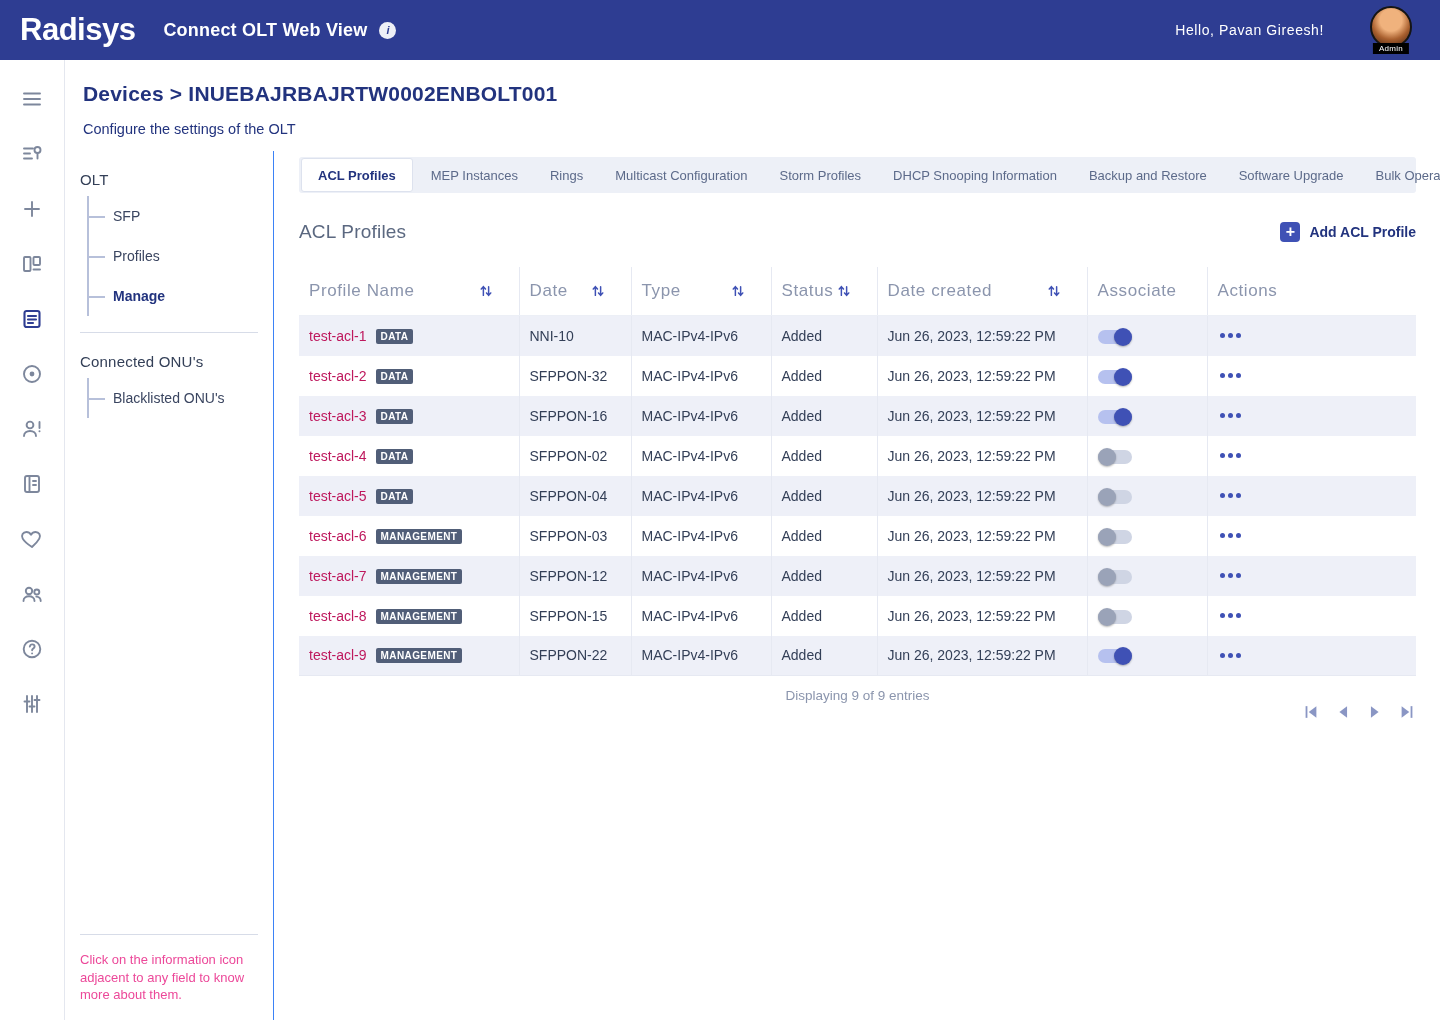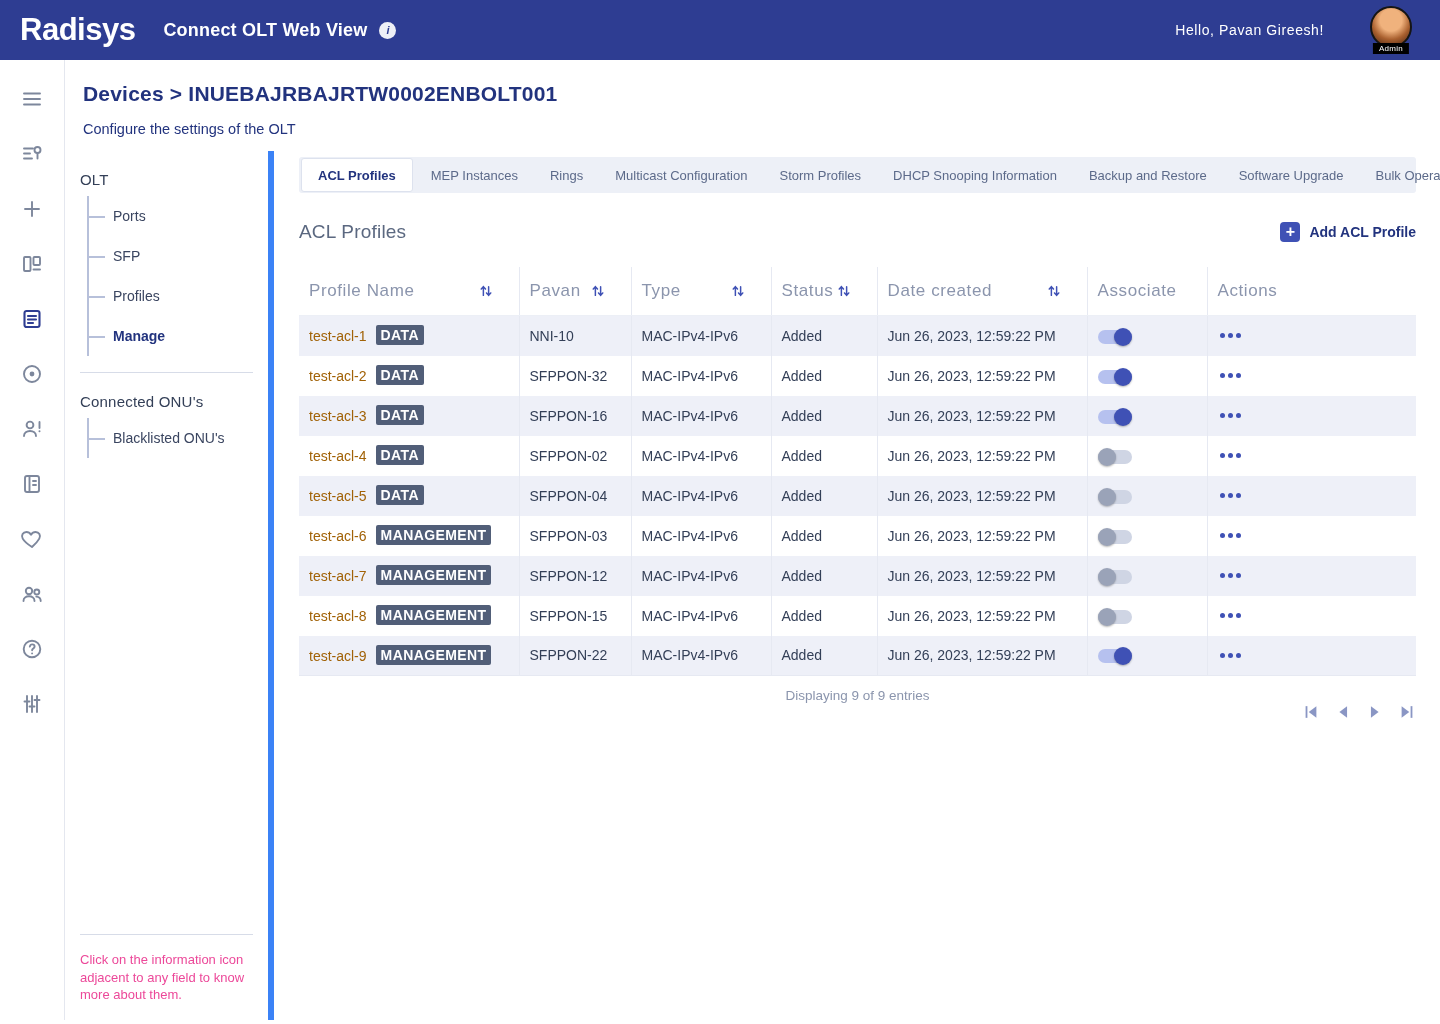--- a/index.html
+++ b/index.html
@@ -28,21 +28,21 @@
   .rail-icon.active { color:#2e3d92; }
 
   .main-col { flex:1; display:flex; flex-direction:column; min-width:0; }
   .crumb-block { padding:22px 0 14px 18px; }
   .breadcrumb { color:#22337e; font-size:21px; font-weight:600; letter-spacing:.2px; }
   .subtitle { margin-top:15px; color:#22337e; font-size:14.5px; }
 
   .content-row { flex:1; display:flex; min-height:0; }
 
   
-  .tree-panel { width:209px; flex-shrink:0; border-right:6px solid #3b82f6; padding:20px 15px 16px 15px;
+  .tree-panel { width:209px; flex-shrink:0; border-right:1px solid #3b82f6; padding:20px 15px 16px 15px;
     display:flex; flex-direction:column; }
   .tree-root-label { font-size:15px; color:#333f57; letter-spacing:.2px; cursor:pointer; }
   .tree { list-style:none; margin:8px 0 0 7px; border-left:2px solid #b7c0da; }
   .tree-item { position:relative; padding:12px 0 12px 24px; font-size:14px; color:#3a4560; cursor:pointer; }
   .tree-item::before { content:""; position:absolute; left:0; top:50%; width:16px; height:2px; background:#b7c0da; }
   .tree-item.active { color:#22337e; font-weight:700; }
   .panel-divider { height:1px; background:#d7dce8; margin:16px 0 20px; }
   .hint { margin-top:auto; font-size:13px; color:#ec4899; line-height:1.35; padding-top:16px; border-top:1px solid #d7dce8; }
 
   
@@ -63,22 +63,22 @@
   
   table { width:100%; border-collapse:collapse; table-layout:fixed; }
   thead th { text-align:left; font-weight:400; color:#8b95ad; font-size:17px; letter-spacing:.6px;
     padding:14px 12px 14px 10px; border-bottom:1px solid #eceff6; }
   thead th:not(:last-child), tbody td:not(:last-child) { border-right:1px solid #e6e9f2; }
   .th-inner { display:flex; align-items:center; justify-content:space-between; padding-right:14px; }
   .sort-icon { flex-shrink:0; cursor:pointer; display:inline-flex; }
   tbody td { font-size:14px; color:#333f57; padding:0 12px 0 10px; height:40px; }
   tbody tr.alt { background:#eef0f8; }
   tbody tr:last-child td { border-bottom:1px solid #e6e9f2; }
-  .pname { color:#a16207; }
-  .badge { background:#515e78; color:#fff; font-size:14px; font-weight:700; padding:2px 5px; border-radius:2px;
+  .pname { color:#be185d; }
+  .badge { background:#515e78; color:#fff; font-size:10px; font-weight:700; padding:2px 5px; border-radius:2px;
     letter-spacing:.4px; margin-left:9px; vertical-align:1px; }
 
   .toggle { width:34px; height:14px; border-radius:7px; background:#cfd5e4; display:inline-block; position:relative;
     cursor:pointer; vertical-align:middle; }
   .toggle .knob { position:absolute; top:-2px; left:0; width:18px; height:18px; border-radius:50%; background:#9aa3b8;
     box-shadow:0 1px 2px rgba(0,0,0,.28); }
   .toggle.on { background:#b6c1ef; }
   .toggle.on .knob { left:auto; right:0; background:#3f51b5; }
 
   .actions-btn { background:none; border:none; display:flex; gap:3px; cursor:pointer; padding:6px 2px; }
@@ -195,21 +195,20 @@
         <span>INUEBAJRBAJRTW0002ENBOLT001</span>
       </div>
       <div class="subtitle">Configure the settings of the OLT</div>
     </div>
 
     <div class="content-row">
 
       <div class="tree-panel">
         <div class="tree-root-label">OLT</div>
         <ul class="tree" id="olt-tree">
-            <li class="tree-item">Ports</li>
             <li class="tree-item">SFP</li>
             <li class="tree-item">Profiles</li>
             <li class="tree-item active">Manage</li>
           </ul>
         <div class="panel-divider"></div>
         <div class="tree-root-label">Connected ONU's</div>
         <ul class="tree" id="onu-tree">
             <li class="tree-item">Blacklisted ONU's</li>
           </ul>
         <div class="hint">Click on the information icon adjacent to any field to know more about them.</div>
@@ -254,21 +253,21 @@
                     <span class="sort-icon">
                       <svg width="14" height="14" viewBox="0 0 16 16" fill="none" stroke="#3f51b5" stroke-width="1.7" stroke-linecap="round" stroke-linejoin="round">
                         <path d="M5 13V3M5 3 2.6 5.8M5 3l2.4 2.8"></path>
                         <path d="M11 3v10m0 0-2.4-2.8M11 13l2.4-2.8"></path>
                       </svg>
                     </span>
                   </span>
                 </th>
                 <th>
                   <span class="th-inner">
-                    <span>Pavan</span>
+                    <span>Date</span>
                     <span class="sort-icon">
                       <svg width="14" height="14" viewBox="0 0 16 16" fill="none" stroke="#3f51b5" stroke-width="1.7" stroke-linecap="round" stroke-linejoin="round">
                         <path d="M5 13V3M5 3 2.6 5.8M5 3l2.4 2.8"></path>
                         <path d="M11 3v10m0 0-2.4-2.8M11 13l2.4-2.8"></path>
                       </svg>
                     </span>
                   </span>
                 </th>
                 <th>
                   <span class="th-inner">

